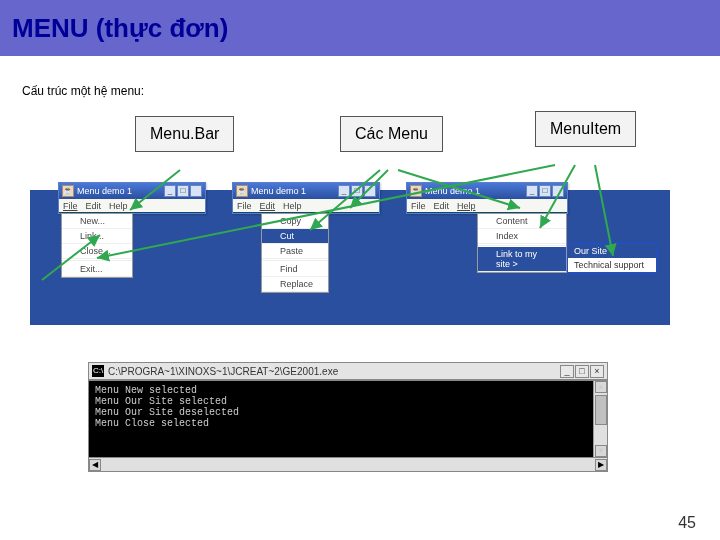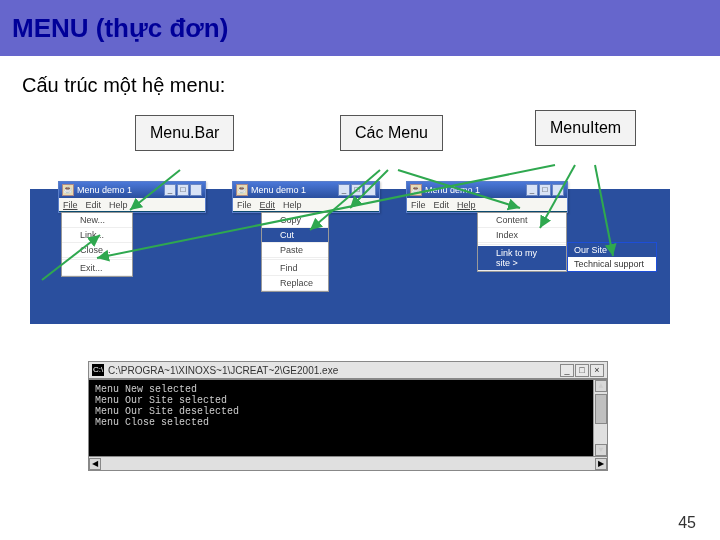--- a/index.html
+++ b/index.html
@@ -1,19 +1,19 @@
 <!DOCTYPE html>
 <html><head>
 <meta charset="utf-8">
 <style>
   * { box-sizing: border-box; margin: 0; padding: 0; }
   body { width: 720px; height: 540px; background: #fff; font-family: Arial, sans-serif; position: relative; overflow: hidden; }
   .slide-title-bar { width: 100%; height: 56px; background: #6666cc; display: flex; align-items: center; padding-left: 12px; }
   .slide-title { font-size: 26px; font-weight: bold; color: #000099; }
-  .subtitle { font-size: 20px; color: #000; margin: 18px 0 0 22px; }
+  .subtitle { font-size: 12px; color: #000; margin: 28px 0 0 22px; }
   .labels-row { position: relative; height: 60px; margin-top: 18px; }
   .label-box { position: absolute; background: #f3f3f3; border: 1px solid #555; padding: 8px 14px; font-size: 16px; color: #000; }
   .label1 { left: 135px; top: 0; }
   .label2 { left: 340px; top: 0; }
   .label3 { left: 535px; top: -5px; }
   .screens-row { position: relative; height: 150px; margin-top: 6px; }
   .bluebg { position: absolute; left: 30px; top: 8px; width: 640px; height: 135px; background: #2a4f9e; }
   .win { position: absolute; background: #ececec; border: 1px solid #5a7eca; font-size: 9px; color: #333; box-shadow: 1px 1px 2px rgba(0,0,0,0.2); }
   .win .titlebar { background: linear-gradient(#4b78d8,#2a4f9e); color: #fff; height: 16px; display: flex; align-items: center; padding: 0 3px; justify-content: space-between; }
   .titlebar .tbtns { display: flex; gap: 1px; }

